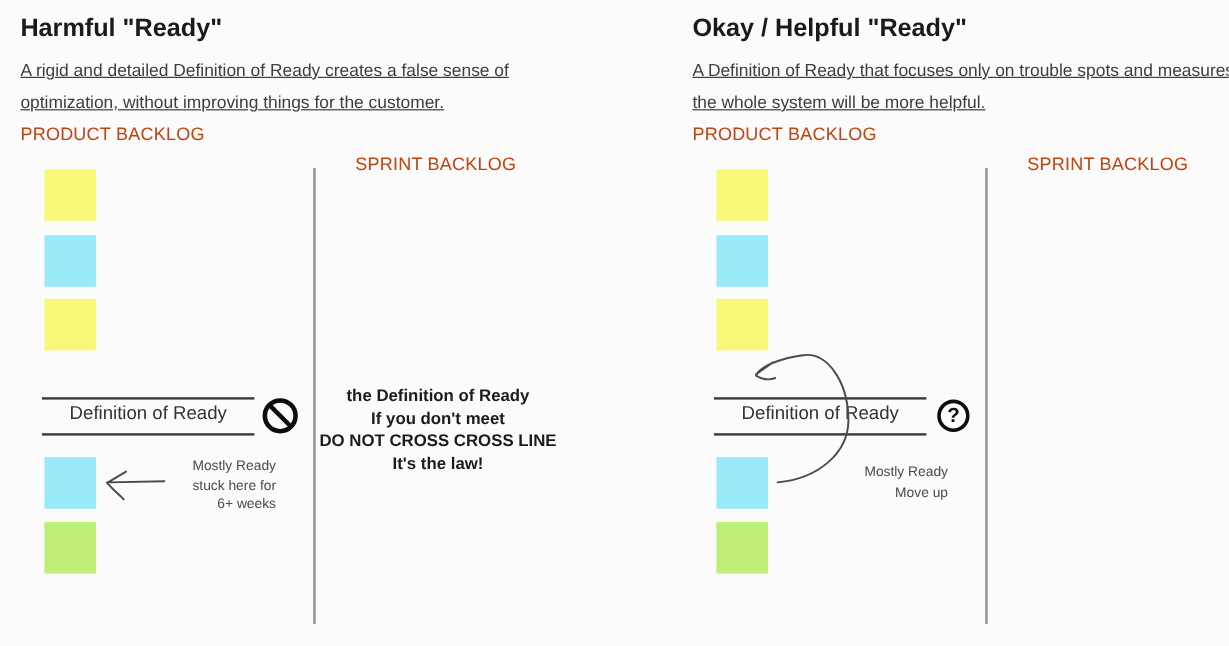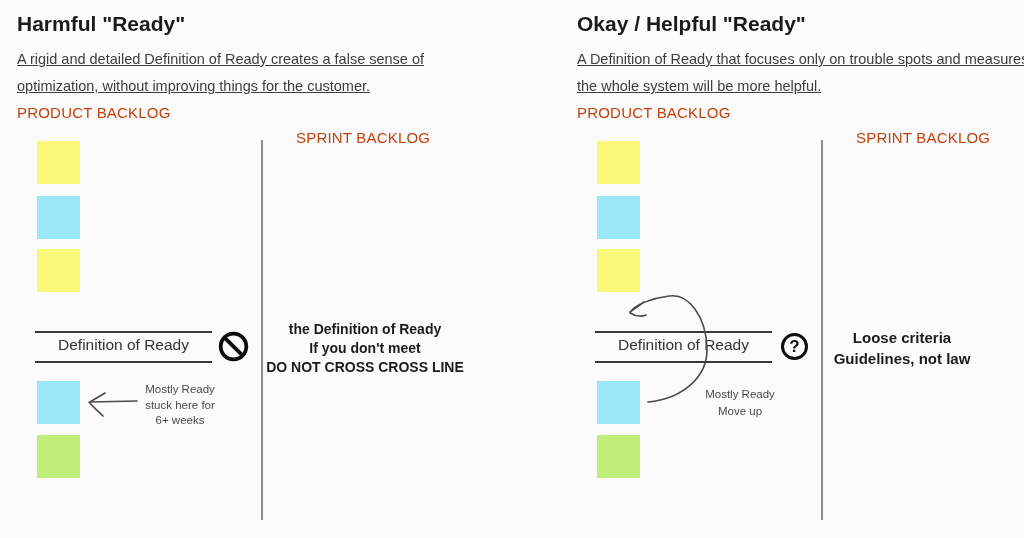--- a/index.html
+++ b/index.html
@@ -31,21 +31,21 @@
   .dor-label{position:absolute;left:35px;top:336px;width:177px;text-align:center;font-size:15.5px;color:#333;white-space:nowrap;}
 
   .gate-icon{position:absolute;left:218px;top:331px;width:31px;height:31px;}
   .question-badge{
     position:absolute;left:221px;top:333px;width:21px;height:21px;
     border:3.4px solid #0d0d0d;border-radius:50%;
     display:flex;align-items:center;justify-content:center;
     font-size:17px;font-weight:800;color:#0d0d0d;line-height:1;
   }
 
-  .annotation{position:absolute;text-align:center;color:#4a4a4a;}
+  .annotation{position:absolute;text-align:right;color:#4a4a4a;}
   .annotation div{white-space:nowrap;}
   .annotation.note-left{left:130px;top:382px;width:100px;font-size:11.5px;line-height:15.5px;}
   .annotation.note-right{left:130px;top:386px;width:100px;font-size:11.5px;line-height:17px;}
 
   .sprint-message{position:absolute;text-align:center;font-weight:bold;color:#1b1b1b;}
   .sprint-message div{white-space:nowrap;}
   .msg-left{left:265px;top:320px;width:200px;font-size:14px;line-height:19px;}
   .msg-right{left:267px;top:327px;width:150px;font-size:15px;line-height:21px;}
 
   .arrow-svg{position:absolute;}
@@ -88,20 +88,21 @@
     <div>stuck here for</div>
     <div>6+ weeks</div>
   </div>
 
   <div class="sticky bottom" style="background-color: rgb(191, 239, 120);"></div>
 
   <div class="sprint-message msg-left">
     <div>the Definition of Ready</div>
     <div>If you don't meet</div>
     <div>DO NOT CROSS CROSS LINE</div>
+    <div>It's the law!</div>
   </div>
 </div>
 
 <div class="panel right">
   <div class="title">Okay / Helpful "Ready"</div>
   <div class="subtitle">A Definition of Ready that focuses only on trouble spots and measures the whole system will be more helpful.</div>
 
   <div class="col-header col-product">PRODUCT BACKLOG</div>
   <div class="col-header col-sprint">SPRINT BACKLOG</div>
 
@@ -123,17 +124,13 @@
     <path d="M 33 117 C 66 114, 93 93, 92 63 C 91 32, 74 8, 54 11 C 39 13, 19 19, 15 28 M 15 27 L 29 17 M 15 28 C 20 31, 26 32, 31 30" fill="none" stroke="#4a4a4a" stroke-width="1.6" stroke-linecap="round"></path>
   </svg>
 
   <div class="annotation note-right">
     <div>Mostly Ready</div>
     <div>Move up</div>
   </div>
 
   <div class="sticky bottom" style="background-color: rgb(191, 239, 120);"></div>
 
-  <div class="sprint-message msg-right">
-    <div>Loose criteria</div>
-    <div>Guidelines, not law</div>
-  </div>
 </div>
 
 </body></html>

